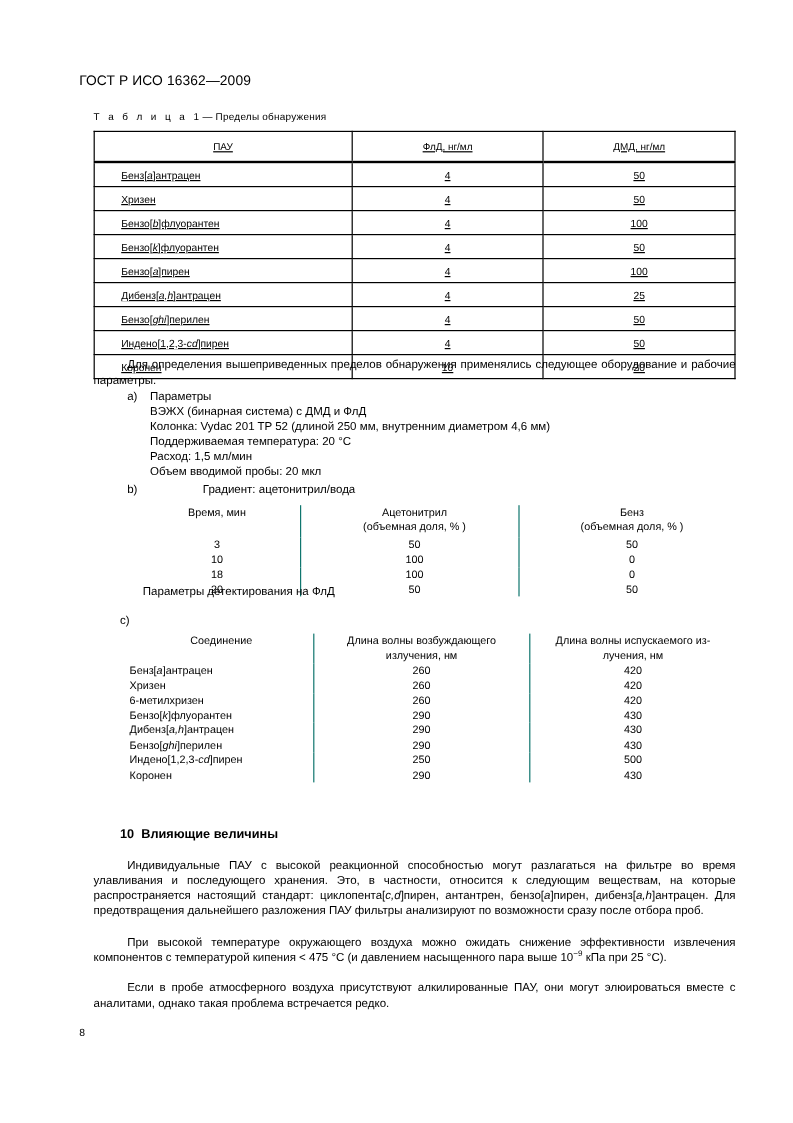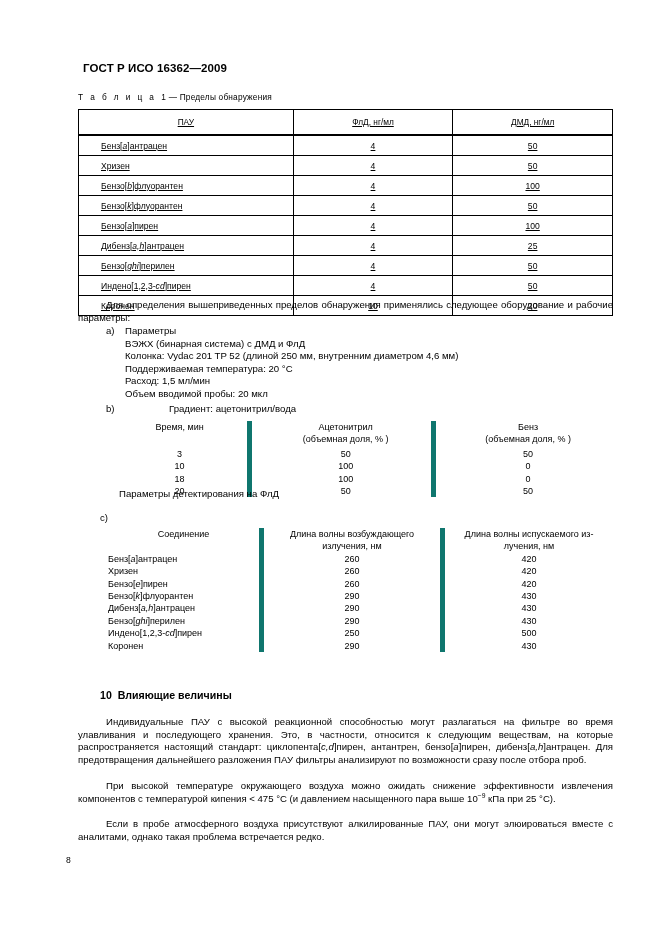--- a/index.html
+++ b/index.html
@@ -17,24 +17,24 @@
   }
   .page {
     position: absolute;
     left: 0; top: 0;
     width: 661px;
     height: 936px;
     overflow: hidden;
   }
   .doc-header {
     position: absolute;
-    left: 83px;
+    left: 66px;
     top: 62px;
     font-size: 11.5px;
-    font-weight: bold;
+    font-weight: normal;
     letter-spacing: 0.1px;
   }
   .table-caption {
     position: absolute;
     left: 78px;
     top: 92px;
     font-size: 8.3px;
     letter-spacing: 0.2px;
   }
   .table-caption .spaced {
@@ -72,21 +72,21 @@
   .plain {
     position: absolute;
     border-collapse: collapse;
     font-size: 9px;
   }
   .plain td {
     padding: 0;
     vertical-align: top;
     line-height: 12.4px;
   }
-  .plain .vline-l { border-left: 5px solid #0f766e; }
+  .plain .vline-l { border-left: 1px solid #0f766e; }
 
   
   .tbl2 { left: 112px; top: 421px; width: 500px; }
   .tbl2 .col-a { width: 143px; text-align: center; }
   .tbl2 .col-b { width: 180px; text-align: center; padding-left: 0; }
   .tbl2 .col-c { width: 177px; text-align: center; }
   .tbl2 .hrow td { padding-bottom: 2px; margin-top: 24px; }
   .tbl2 .pad-l { padding-left: 8px; }
 
   
@@ -248,21 +248,21 @@
           <td class="col-a"><span>Бенз[</span><i>a</i><span>]антрацен</span></td>
           <td class="col-b vline-l">260</td>
           <td class="col-c vline-l">420</td>
         </tr>
     <tr>
           <td class="col-a"><span>Хризен</span><i></i><span></span></td>
           <td class="col-b vline-l">260</td>
           <td class="col-c vline-l">420</td>
         </tr>
     <tr>
-          <td class="col-a"><span>Бензо[</span><i>e</i><span>]пирен</span></td>
+          <td class="col-a"><span>6-метилхризен</span><i></i><span></span></td>
           <td class="col-b vline-l">260</td>
           <td class="col-c vline-l">420</td>
         </tr>
     <tr>
           <td class="col-a"><span>Бензо[</span><i>k</i><span>]флуорантен</span></td>
           <td class="col-b vline-l">290</td>
           <td class="col-c vline-l">430</td>
         </tr>
     <tr>
           <td class="col-a"><span>Дибенз[</span><i>a,h</i><span>]антрацен</span></td>

